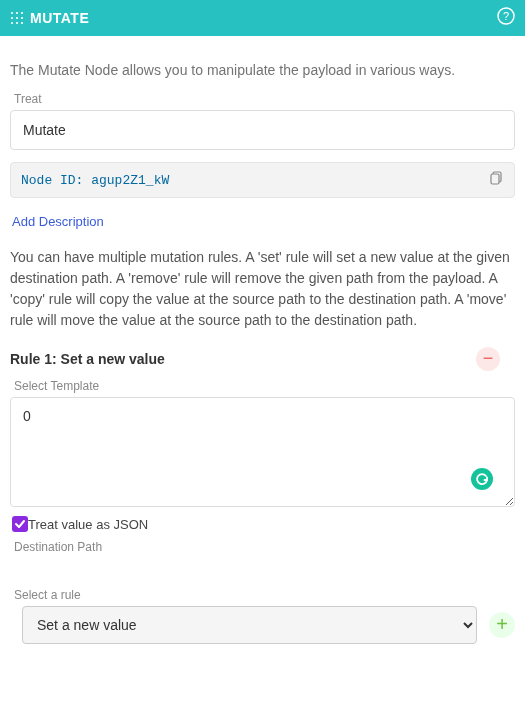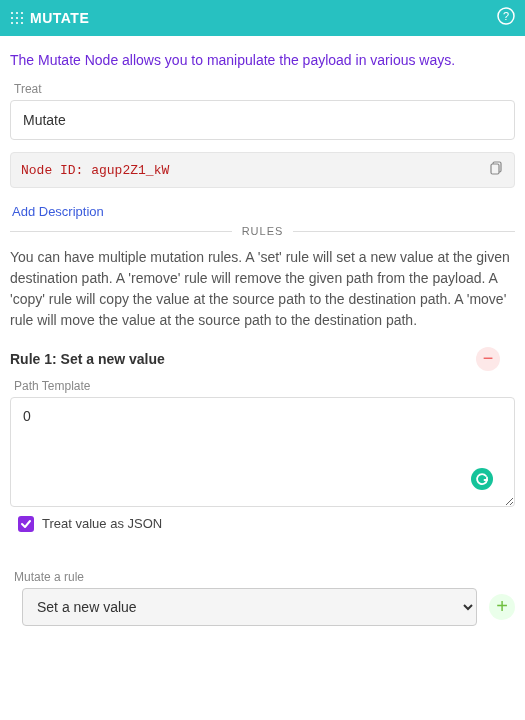--- a/index.html
+++ b/index.html
@@ -23,21 +23,21 @@
   .header-left { display: flex; align-items: center; gap: 6px; }
   .header-title {
     font-weight: 700;
     font-size: 14px;
     letter-spacing: 0.5px;
     text-transform: uppercase;
   }
   .grid-icon svg { display: block; }
   .help-icon { color: #fff; font-size: 16px; }
   .content { padding: 12px 10px 20px 10px; }
-  .intro { color: #6d28d9; font-size: 14px; margin: 4px 0 14px 0; }
+  .intro { color: #737373; font-size: 14px; margin: 14px 0 14px 0; }
   .field-label {
     font-size: 12px;
     color: #888;
     margin: 6px 0 4px 4px;
   }
   .text-input {
     width: 100%;
     height: 40px;
     border: 1px solid #ddd;
     border-radius: 4px;
@@ -51,21 +51,21 @@
     background: #f3f3f3;
     border: 1px solid #e5e5e5;
     border-radius: 4px;
     height: 36px;
     display: flex;
     align-items: center;
     justify-content: space-between;
     padding: 0 10px;
     font-family: "SFMono-Regular", Consolas, "Liberation Mono", Menlo, monospace;
     font-size: 13px;
-    color: #b91c1c;
+    color: #0369a1;
   }
   .copy-icon { color: #888; cursor: pointer; }
   .add-desc {
     color: #3a5bdc;
     font-size: 13px;
     margin: 16px 0 0 2px;
     display: inline-block;
   }
   .section-divider {
     display: flex;
@@ -76,21 +76,21 @@
   .section-divider .line { flex: 1; height: 1px; background: #ddd; }
   .section-divider .text {
     font-size: 11px;
     letter-spacing: 1px;
     color: #777;
   }
   .rules-desc {
     color: #555;
     font-size: 14px;
     line-height: 1.5;
-    margin: 0 0 16px 0;
+    margin: 18px 0 16px 0;
   }
   .rule-header {
     display: flex;
     align-items: center;
     justify-content: space-between;
     margin: 10px 15px 8px 0;
   }
   .rule-title { font-weight: 700; font-size: 14px; color: #333; }
   .remove-btn {
     width: 24px; height: 24px;
@@ -122,23 +122,22 @@
     width: 22px; height: 22px;
     border-radius: 50%;
     background: #15c39a;
     display: flex;
     align-items: center;
     justify-content: center;
     color: #fff;
   }
   .checkbox-row {
     display: flex;
-    align-items: flex-start;
-    gap: 8px;
-    margin: 6px 0 8px 8px;
+    align-items: center;
+    margin: 6px 0 8px 2px;
   }
   .checkbox {
     width: 16px; height: 16px;
     border-radius: 3px;
     background: #8a2be2;
     position: relative;
     cursor: pointer;
   }
   .checkbox svg { position: absolute; top: 2px; left: 2px; }
   .checkbox-label { font-size: 13px; color: #444; }
@@ -214,59 +213,55 @@
     <span class="copy-icon">
       <svg width="14" height="14" viewBox="0 0 14 14">
         <rect x="3" y="1" width="8" height="10" rx="1.5" fill="none" stroke="#888" stroke-width="1.2"></rect>
         <rect x="1" y="3" width="8" height="10" rx="1.5" fill="#f3f3f3" stroke="#888" stroke-width="1.2"></rect>
       </svg>
     </span>
   </div>
 
   <a class="add-desc">Add Description</a>
 
-  <div class="section-divider">
-    <div class="line"></div>
-    <div class="text">RULES</div>
-    <div class="line"></div>
-  </div>
 
   <div class="rules-desc">You can have multiple mutation rules. A 'set' rule will set a new value at the given destination path. A 'remove' rule will remove the given path from the payload. A 'copy' rule will copy the value at the source path to the destination path. A 'move' rule will move the value at the source path to the destination path.</div>
 
   <div class="rule-header">
     <div class="rule-title">Rule 1: Set a new value</div>
     <div class="remove-btn">
       <span>−</span>
     </div>
   </div>
 
-  <div class="field-label">Path Template</div>
+  <div class="field-label">Select Template</div>
   <div class="textarea-wrap">
     <textarea class="textarea" style="">0</textarea>
     <div class="grammarly">
       <svg width="14" height="14" viewBox="0 0 14 14">
         <path d="M 11 4 A 5 5 0 1 0 12 8" fill="none" stroke="#fff" stroke-width="1.8" stroke-linecap="round"></path>
         <path d="M 12 8 L 9.5 8 M 12 8 L 12 5.5" fill="none" stroke="#fff" stroke-width="1.8" stroke-linecap="round"></path>
       </svg>
     </div>
   </div>
 
   <div class="checkbox-row">
     <div class="checkbox">
       <svg width="12" height="12" viewBox="0 0 12 12">
         <path d="M2 6 L5 9 L10 3" fill="none" stroke="#fff" stroke-width="2" stroke-linecap="round" stroke-linejoin="round"></path>
       </svg>
     </div>
     <span class="checkbox-label">Treat value as JSON</span>
   </div>
 
+  <div class="field-label">Destination Path</div>
 
   <div class="spacer"></div>
 
-  <div class="field-label">Mutate a rule</div>
+  <div class="field-label">Select a rule</div>
   <div class="select-row">
     <select class="select">
       <option>Set a new value</option>
     </select>
     <div class="add-btn">
       <span>+</span>
     </div>
   </div>
 
 </div>

